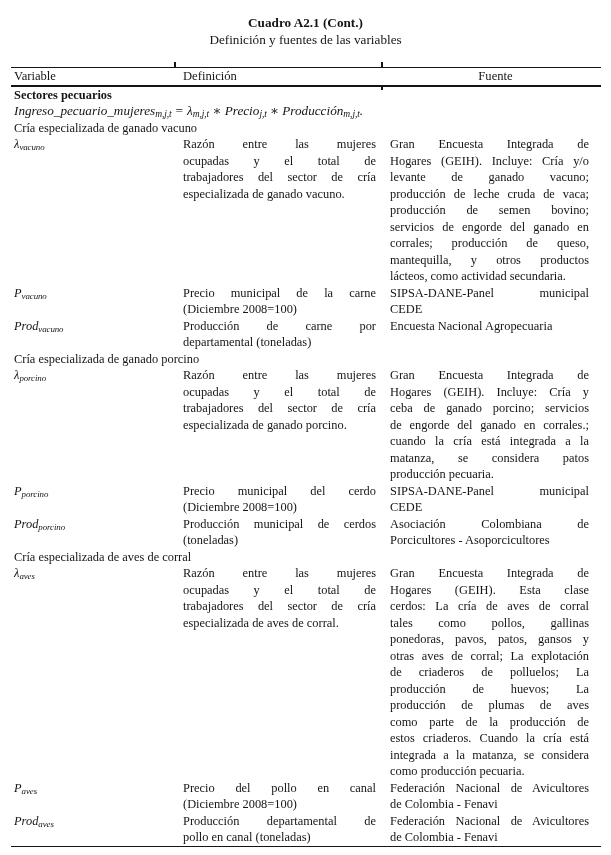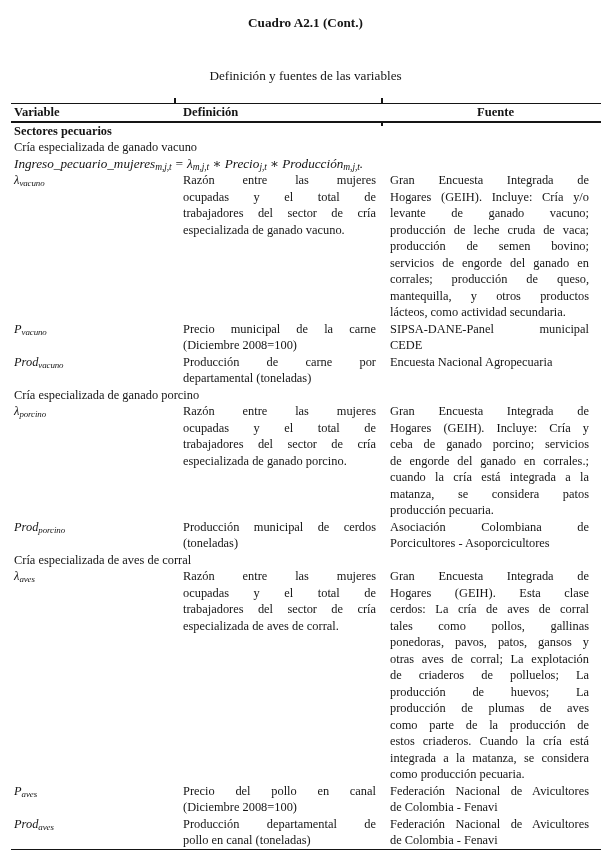--- a/index.html
+++ b/index.html
@@ -8,38 +8,38 @@
     background: #ffffff;
     color: #151515;
     font-family: "Liberation Serif", "DejaVu Serif", serif;
     overflow: hidden;
   }
   .page { width: 611px; height: 855px; position: relative; padding-top: 14px; box-sizing: border-box; border-radius: 24px; }
   .title {
     text-align: center; font-weight: bold; font-size: 13.2px; line-height: 17px;
   }
   .subtitle {
-    text-align: center; font-size: 13.2px; line-height: 17px; margin-top: 36px;
+    text-align: center; font-size: 13.2px; line-height: 17px;
   }
   .table-wrap { position: relative; margin: 19px 0 0 11px; width: 590px; }
   .tick { position: absolute; width: 1.5px; background: #151515; }
   .tick-top { top: -5px; height: 5px; }
   .tick-below { top: 20px; height: 3px; }
   table {
     border-collapse: collapse; table-layout: fixed;
     width: 590px;
     border-top: 1.5px solid #151515;
     border-bottom: 1.5px solid #151515;
     font-size: 12.4px; line-height: 16.5px;
   }
   col.c1 { width: 163px; }
   col.c2 { width: 207px; }
   col.c3 { width: 220px; }
   thead th {
-    text-align: left; font-weight: bold; font-size: 12.6px;
+    text-align: left; font-weight: normal; font-size: 12.6px;
     border-bottom: 2.5px solid #151515;
     padding: 0; vertical-align: top;
   }
   th.th-var { padding-left: 3px; }
   th.th-def { padding-left: 9px; }
   th.th-src { padding-left: 9px; text-align: center; }
   td { padding: 0; vertical-align: top; }
   td.section { padding-left: 3px; }
   td.section.bold { font-weight: bold; }
   td.formula { padding-left: 3px; font-style: italic; font-size: 13.2px; }
@@ -72,24 +72,24 @@
           <th class="th-var">Variable</th>
           <th class="th-def">Definición</th>
           <th class="th-src">Fuente</th>
         </tr>
       </thead>
       <tbody>
           <tr>
             <td class="section bold" colspan="3">Sectores pecuarios</td>
           </tr>
           <tr>
+            <td class="formula" colspan="3">Ingreso_pecuario_mujeres<sub>m,j,t</sub> = λ<sub>m,j,t</sub> ∗ Precio<sub>j,t</sub> ∗ Producción<sub>m,j,t</sub>.</td>
+          </tr>
+          <tr>
             <td class="section" colspan="3">Cría especializada de ganado vacuno</td>
-          </tr>
-          <tr>
-            <td class="formula" colspan="3">Ingreso_pecuario_mujeres<sub>m,j,t</sub> = λ<sub>m,j,t</sub> ∗ Precio<sub>j,t</sub> ∗ Producción<sub>m,j,t</sub>.</td>
           </tr>
           <tr>
             <td class="cell-var">λ<sub>vacuno</sub></td>
             <td class="cell-def">
               <div class="jline">Razón entre las mujeres</div>
               <div class="jline">ocupadas y el total de</div>
               <div class="jline">trabajadores del sector de cría</div>
               <div class="jline">especializada de ganado vacuno.</div>
             </td>
             <td class="cell-src">
@@ -137,20 +137,31 @@
               <div class="jline">especializada de ganado porcino.</div>
             </td>
             <td class="cell-src">
               <div class="jline">Gran Encuesta Integrada de</div>
               <div class="jline">Hogares (GEIH). Incluye: Cría y</div>
               <div class="jline">ceba de ganado porcino; servicios</div>
               <div class="jline">de engorde del ganado en corrales.;</div>
               <div class="jline">cuando la cría está integrada a la</div>
               <div class="jline">matanza, se considera patos</div>
               <div class="jline">producción pecuaria.</div>
+            </td>
+          </tr>
+          <tr>
+            <td class="cell-var">P<sub>porcino</sub></td>
+            <td class="cell-def">
+              <div class="jline">Precio municipal del cerdo</div>
+              <div class="jline">(Diciembre 2008=100)</div>
+            </td>
+            <td class="cell-src">
+              <div class="jline">SIPSA-DANE-Panel municipal</div>
+              <div class="jline">CEDE</div>
             </td>
           </tr>
           <tr>
             <td class="cell-var">Prod<sub>porcino</sub></td>
             <td class="cell-def">
               <div class="jline">Producción municipal de cerdos</div>
               <div class="jline">(toneladas)</div>
             </td>
             <td class="cell-src">
               <div class="jline">Asociación Colombiana de</div>

